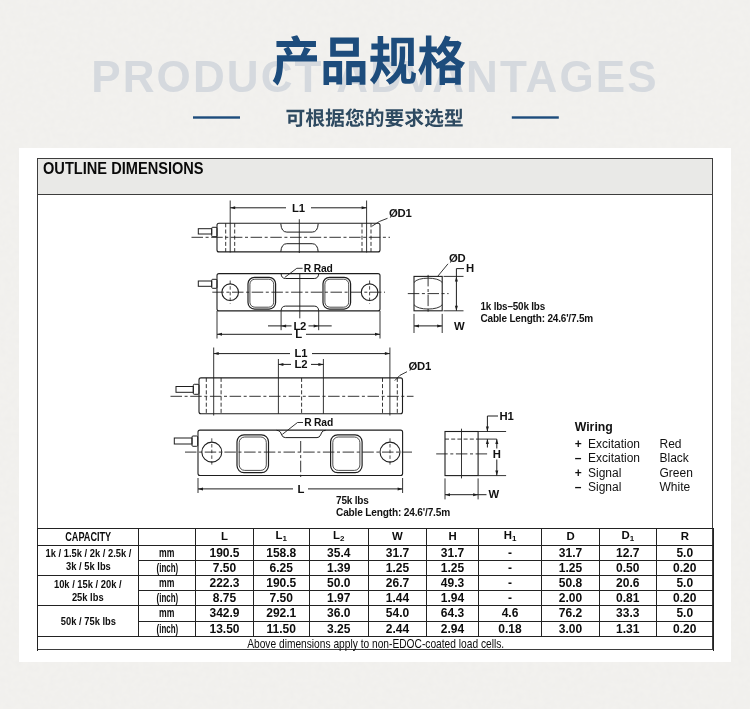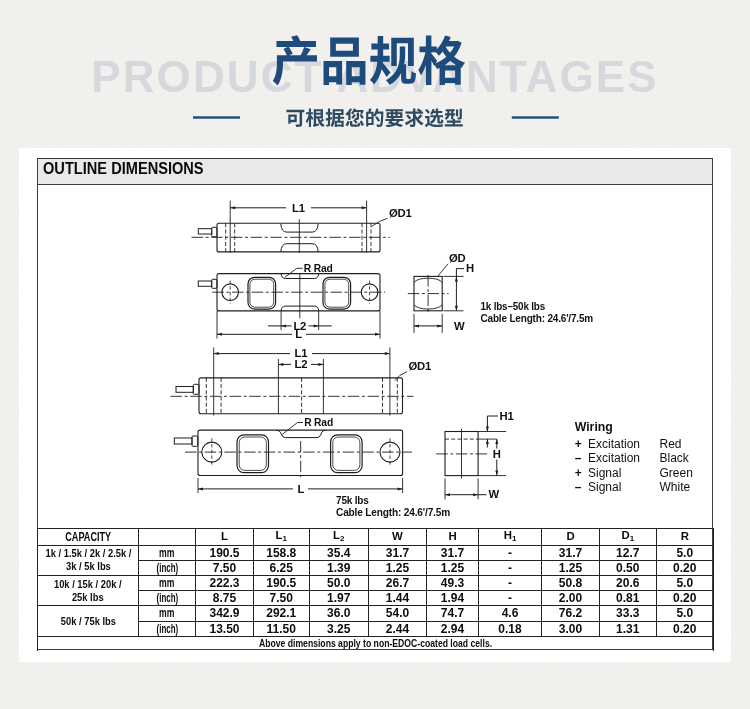--- a/index.html
+++ b/index.html
@@ -1,35 +1,35 @@
 <!DOCTYPE html>
 <html><head><meta charset="utf-8">
 <style>
 *{margin:0;padding:0;box-sizing:border-box}
 html,body{width:750px;height:709px;overflow:hidden}
 body{font-family:"Liberation Sans",sans-serif;background:#f2f1ee;position:relative}
 .wm{position:absolute;left:0;top:52px;width:750px;text-align:center;font-size:44px;font-weight:bold;color:#d5d9de;letter-spacing:2.1px;white-space:nowrap}
 .card{position:absolute;left:19px;top:148px;width:712px;height:514px;background:#fff}
 .box{position:absolute;left:37px;top:158px;width:676px;height:492px;border:1.6px solid #3d3d3d;background:#fff}
-.bar{position:absolute;left:37px;top:158px;width:676px;height:27px;background:#e9e9e7;border:1.6px solid #3d3d3d;border-bottom:1.8px solid #3d3d3d;font-weight:bold;font-size:16.8px;color:#0a0a0a;line-height:20.5px;padding-left:4.5px}
+.bar{position:absolute;left:37px;top:158px;width:676px;height:37px;background:#e9e9e7;border:1.6px solid #3d3d3d;border-bottom:1.8px solid #3d3d3d;font-weight:bold;font-size:16.8px;color:#0a0a0a;line-height:20.5px;padding-left:4.5px}
 .bar span{display:inline-block;transform:scaleX(0.87);transform-origin:0 50%}
 .tblwrap{position:absolute;left:37px;top:528px;width:676px}
 table{border-collapse:collapse;table-layout:fixed;width:676px;font-family:"Liberation Sans",sans-serif}
 td{border:1px solid #222;text-align:center;font-size:12px;font-weight:bold;color:#0c0c0c;height:15.2px;padding:0;line-height:1.0;overflow:hidden;white-space:nowrap}
 .cx,.cc,.un,.up,.fx{display:inline-block;white-space:nowrap}
 .cx{transform:scaleX(0.76)}
 .cc{transform:scaleX(0.85)}
 .un{transform:scaleX(0.72)}
 .up{transform:scaleX(0.66)}
 .fx{transform:scaleX(0.785)}
 .hr td{height:16.6px;font-size:11.4px}
 .sb{font-size:8px;vertical-align:-2px;font-weight:bold}
 .cap{font-size:11px;line-height:1.18}
 .gtop td{border-top:1.5px solid #222}
-.foot td{border-top:1.5px solid #222;border-bottom:0;font-weight:bold;font-size:11px;height:14.8px}
+.foot td{border-top:1.5px solid #222;border-bottom:0;font-weight:normal;font-size:13px;height:14.8px}
 tr.hr td:first-child{font-size:12px}
 </style></head>
 <body>
 <svg width="750" height="709" style="position:absolute;left:0;top:0">
     <defs>
       <filter id="paper" x="0" y="0" width="100%" height="100%">
         <feTurbulence type="fractalNoise" baseFrequency="0.18" numOctaves="2" seed="7" result="n"></feTurbulence>
         <feColorMatrix in="n" type="matrix" values="0 0 0 0 0.55  0 0 0 0 0.54  0 0 0 0 0.52  0 0 0 1 0"></feColorMatrix>
         <feComponentTransfer>
           <feFuncA type="linear" slope="0.085" intercept="0"></feFuncA>
@@ -306,21 +306,21 @@
           <td>0.81</td>
           <td>0.20</td>
         </tr>
         <tr class="gtop">
           <td rowspan="2" class="cap"><span class="cc">50k / 75k lbs</span></td>
           <td><span class="un">mm</span></td>
           <td>342.9</td>
           <td>292.1</td>
           <td>36.0</td>
           <td>54.0</td>
-          <td>74.7</td>
+          <td>64.3</td>
           <td>4.6</td>
           <td>76.2</td>
           <td>33.3</td>
           <td>5.0</td>
         </tr>
         <tr>
           <td><span class="up">(inch)</span></td>
           <td>13.50</td>
           <td>11.50</td>
           <td>3.25</td>

